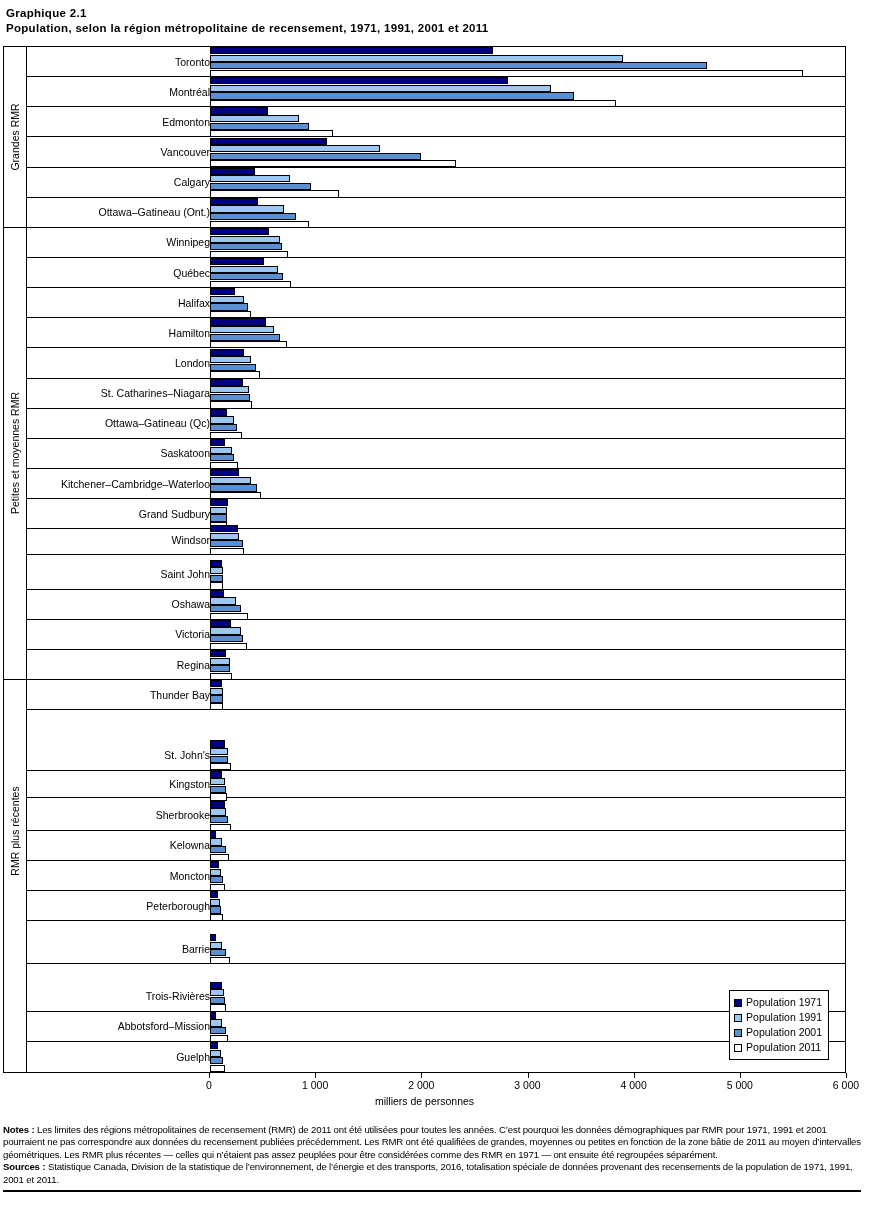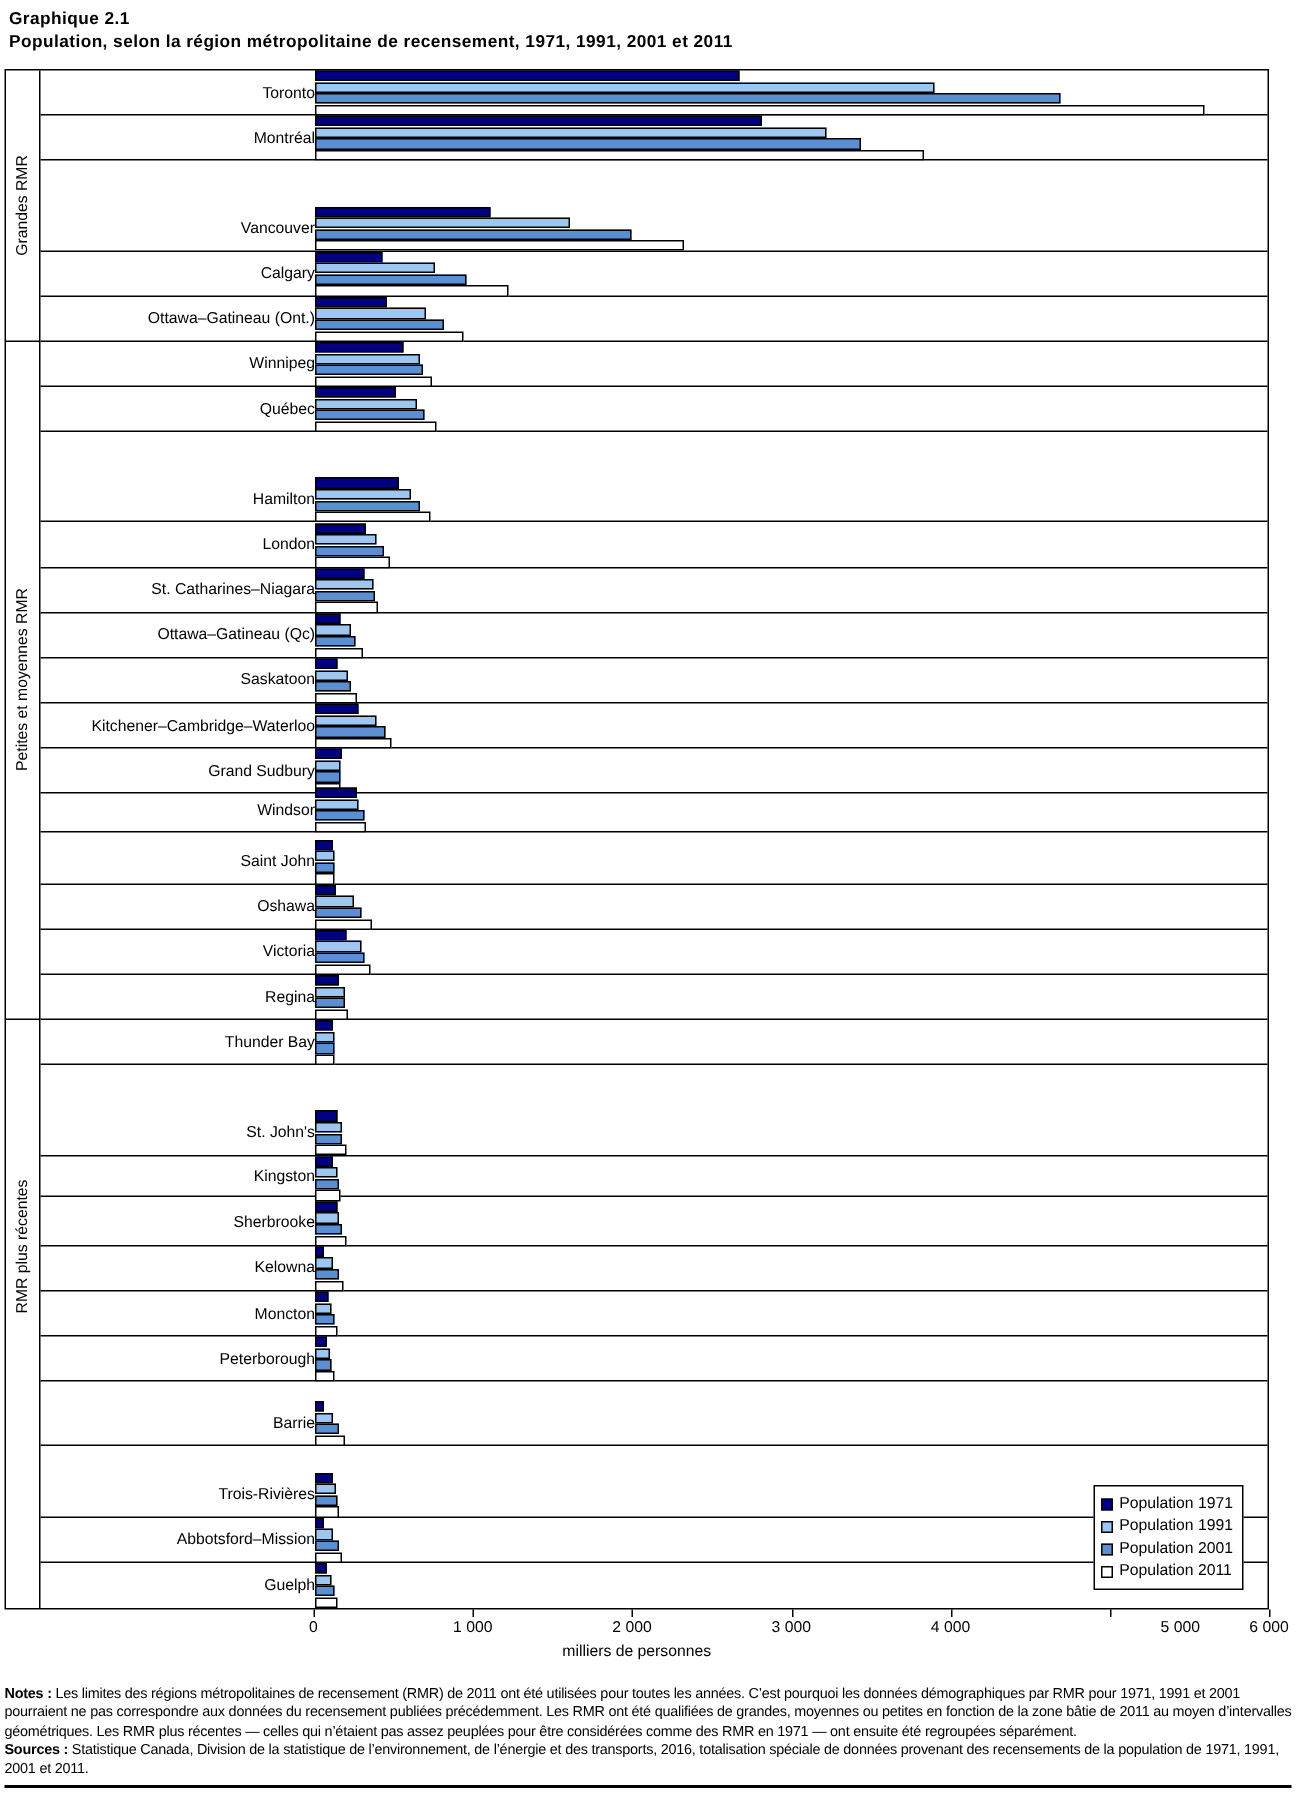--- a/index.html
+++ b/index.html
@@ -180,20 +180,29 @@
       </div>
       <div class="cat-row" style="top: 30.1471px; height: 30.1471px;">
         <div class="cat-label">Montréal</div>
         <div class="bars">
           <div class="bar" title="Population 1971: 2810" style="top: 0.0735294px; height: 7.2px; width: 298.328px; background-color: rgb(0, 0, 128);"></div>
           <div class="bar" title="Population 1991: 3209" style="top: 7.67353px; height: 7.2px; width: 340.689px; background-color: rgb(157, 198, 240);"></div>
           <div class="bar" title="Population 2001: 3426" style="top: 15.2735px; height: 7.2px; width: 363.727px; background-color: rgb(91, 143, 212);"></div>
           <div class="bar" title="Population 2011: 3824" style="top: 22.8735px; height: 7.2px; width: 405.981px; background-color: rgb(255, 255, 255);"></div>
         </div>
       </div>
+      <div class="cat-row" style="top: 60.2941px; height: 30.1471px;">
+        <div class="cat-label">Edmonton</div>
+        <div class="bars">
+          <div class="bar" title="Population 1971: 542" style="top: 0.0735294px; height: 7.2px; width: 57.5423px; background-color: rgb(0, 0, 128);"></div>
+          <div class="bar" title="Population 1991: 841" style="top: 7.67353px; height: 7.2px; width: 89.2862px; background-color: rgb(157, 198, 240);"></div>
+          <div class="bar" title="Population 2001: 937" style="top: 15.2735px; height: 7.2px; width: 99.4782px; background-color: rgb(91, 143, 212);"></div>
+          <div class="bar" title="Population 2011: 1159" style="top: 22.8735px; height: 7.2px; width: 123.047px; background-color: rgb(255, 255, 255);"></div>
+        </div>
+      </div>
       <div class="cat-row" style="top: 90.4412px; height: 30.1471px;">
         <div class="cat-label">Vancouver</div>
         <div class="bars">
           <div class="bar" title="Population 1971: 1105" style="top: 0.0735294px; height: 7.2px; width: 117.314px; background-color: rgb(0, 0, 128);"></div>
           <div class="bar" title="Population 1991: 1603" style="top: 7.67353px; height: 7.2px; width: 170.185px; background-color: rgb(157, 198, 240);"></div>
           <div class="bar" title="Population 2001: 1987" style="top: 15.2735px; height: 7.2px; width: 210.953px; background-color: rgb(91, 143, 212);"></div>
           <div class="bar" title="Population 2011: 2313" style="top: 22.8735px; height: 7.2px; width: 245.564px; background-color: rgb(255, 255, 255);"></div>
         </div>
       </div>
       <div class="cat-row" style="top: 120.588px; height: 30.1471px;">
@@ -223,20 +232,29 @@
           <div class="bar" title="Population 2011: 730" style="top: 22.8735px; height: 7.2px; width: 77.5017px; background-color: rgb(255, 255, 255);"></div>
         </div>
       </div>
       <div class="cat-row" style="top: 211.029px; height: 30.1471px;">
         <div class="cat-label">Québec</div>
         <div class="bars">
           <div class="bar" title="Population 1971: 512" style="top: 0.0735294px; height: 7.2px; width: 54.3573px; background-color: rgb(0, 0, 128);"></div>
           <div class="bar" title="Population 1991: 645" style="top: 7.67353px; height: 7.2px; width: 68.4775px; background-color: rgb(157, 198, 240);"></div>
           <div class="bar" title="Population 2001: 686" style="top: 15.2735px; height: 7.2px; width: 72.8303px; background-color: rgb(91, 143, 212);"></div>
           <div class="bar" title="Population 2011: 765" style="top: 22.8735px; height: 7.2px; width: 81.2175px; background-color: rgb(255, 255, 255);"></div>
+        </div>
+      </div>
+      <div class="cat-row" style="top: 241.176px; height: 30.1471px;">
+        <div class="cat-label">Halifax</div>
+        <div class="bars">
+          <div class="bar" title="Population 1971: 234" style="top: 0.0735294px; height: 7.2px; width: 24.843px; background-color: rgb(0, 0, 128);"></div>
+          <div class="bar" title="Population 1991: 320" style="top: 7.67353px; height: 7.2px; width: 33.9733px; background-color: rgb(157, 198, 240);"></div>
+          <div class="bar" title="Population 2001: 359" style="top: 15.2735px; height: 7.2px; width: 38.1138px; background-color: rgb(91, 143, 212);"></div>
+          <div class="bar" title="Population 2011: 390" style="top: 22.8735px; height: 7.2px; width: 41.405px; background-color: rgb(255, 255, 255);"></div>
         </div>
       </div>
       <div class="cat-row" style="top: 271.324px; height: 30.1471px;">
         <div class="cat-label">Hamilton</div>
         <div class="bars">
           <div class="bar" title="Population 1971: 526" style="top: 0.0735294px; height: 7.2px; width: 55.8437px; background-color: rgb(0, 0, 128);"></div>
           <div class="bar" title="Population 1991: 600" style="top: 7.67353px; height: 7.2px; width: 63.7px; background-color: rgb(157, 198, 240);"></div>
           <div class="bar" title="Population 2001: 662" style="top: 15.2735px; height: 7.2px; width: 70.2823px; background-color: rgb(91, 143, 212);"></div>
           <div class="bar" title="Population 2011: 721" style="top: 22.8735px; height: 7.2px; width: 76.5462px; background-color: rgb(255, 255, 255);"></div>
         </div>
@@ -467,21 +485,21 @@
     <div class="xtick-label" style="left: 206px;">0</div>
     <div class="xtick" style="left: 312.167px;"></div>
     <div class="xtick-label" style="left: 312.167px;">1 000</div>
     <div class="xtick" style="left: 418.333px;"></div>
     <div class="xtick-label" style="left: 418.333px;">2 000</div>
     <div class="xtick" style="left: 524.5px;"></div>
     <div class="xtick-label" style="left: 524.5px;">3 000</div>
     <div class="xtick" style="left: 630.667px;"></div>
     <div class="xtick-label" style="left: 630.667px;">4 000</div>
     <div class="xtick" style="left: 736.833px;"></div>
-    <div class="xtick-label" style="left: 736.833px; margin-left: 47px;">5 000</div>
+    <div class="xtick-label" style="left: 736.833px;">5 000</div>
     <div class="xtick" style="left: 843px;"></div>
     <div class="xtick-label" style="left: 843px;">6 000</div>
   </div>
 
 <div id="footer">
   <p class="foot-p"><span class="foot-lead">Notes :</span><span> Les limites des régions métropolitaines de recensement (RMR) de 2011 ont été utilisées pour toutes les années. C’est pourquoi les données démographiques par RMR pour 1971, 1991 et 2001 pourraient ne pas correspondre aux données du recensement publiées précédemment. Les RMR ont été qualifiées de grandes, moyennes ou petites en fonction de la zone bâtie de 2011 au moyen d’intervalles géométriques. Les RMR plus récentes — celles qui n’étaient pas assez peuplées pour être considérées comme des RMR en 1971 — ont ensuite été regroupées séparément.</span></p>
   <p class="foot-p"><span class="foot-lead">Sources :</span><span> Statistique Canada, Division de la statistique de l’environnement, de l’énergie et des transports, 2016, totalisation spéciale de données provenant des recensements de la population de 1971, 1991, 2001 et 2011.</span></p>
 </div>
 
 </body></html>

